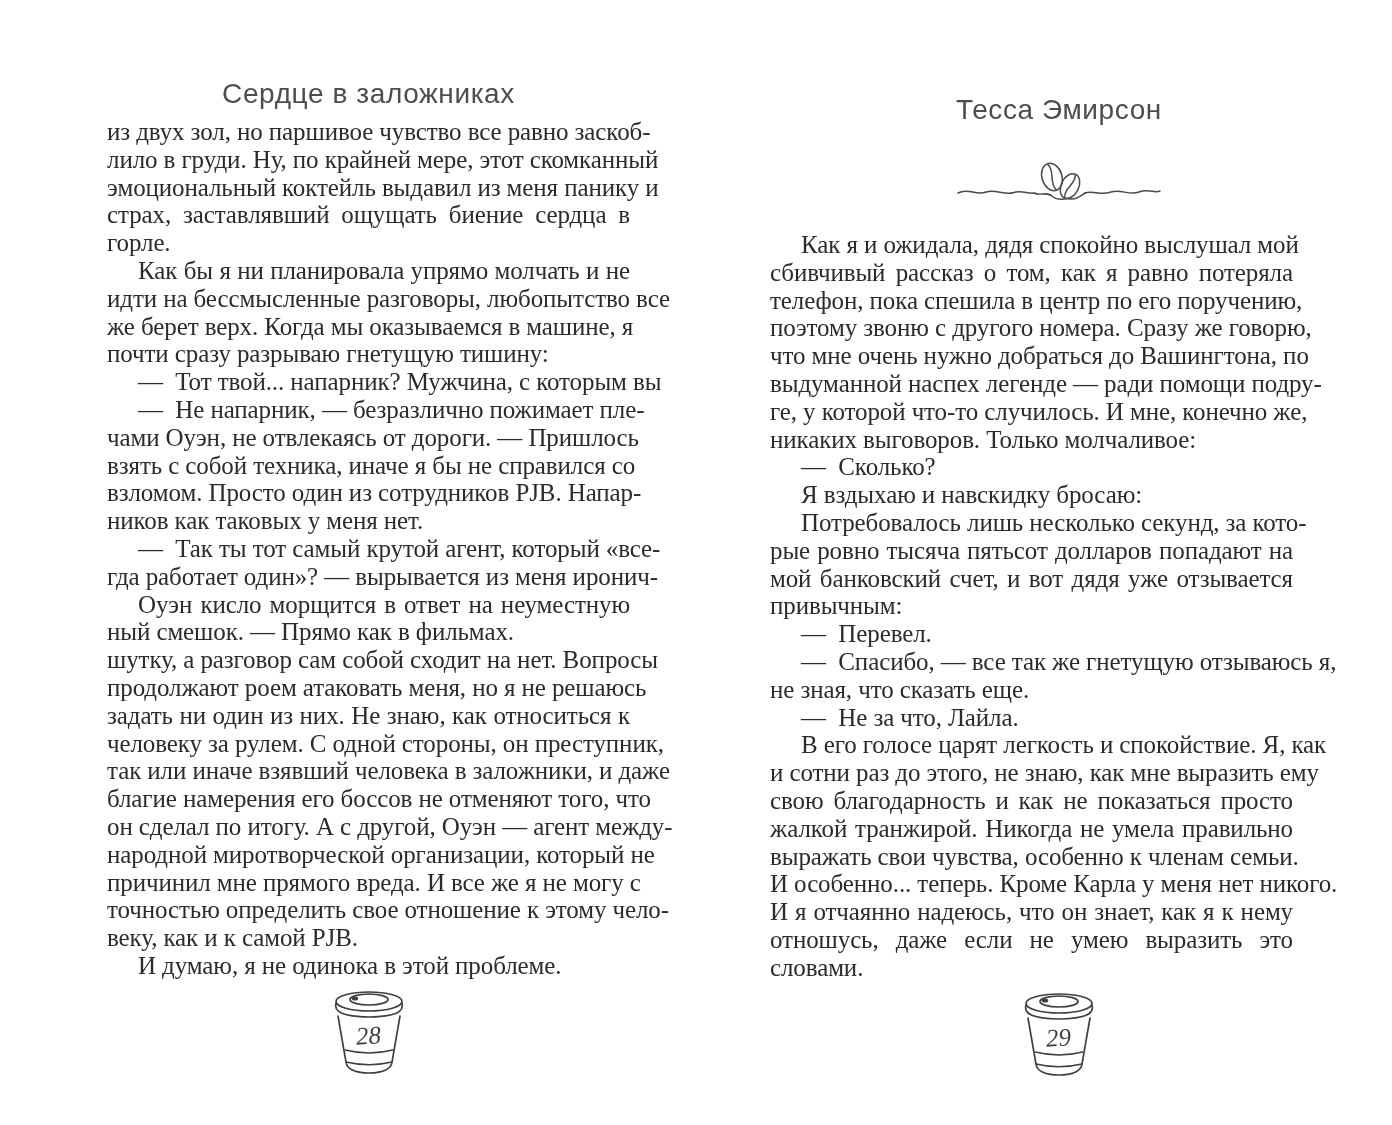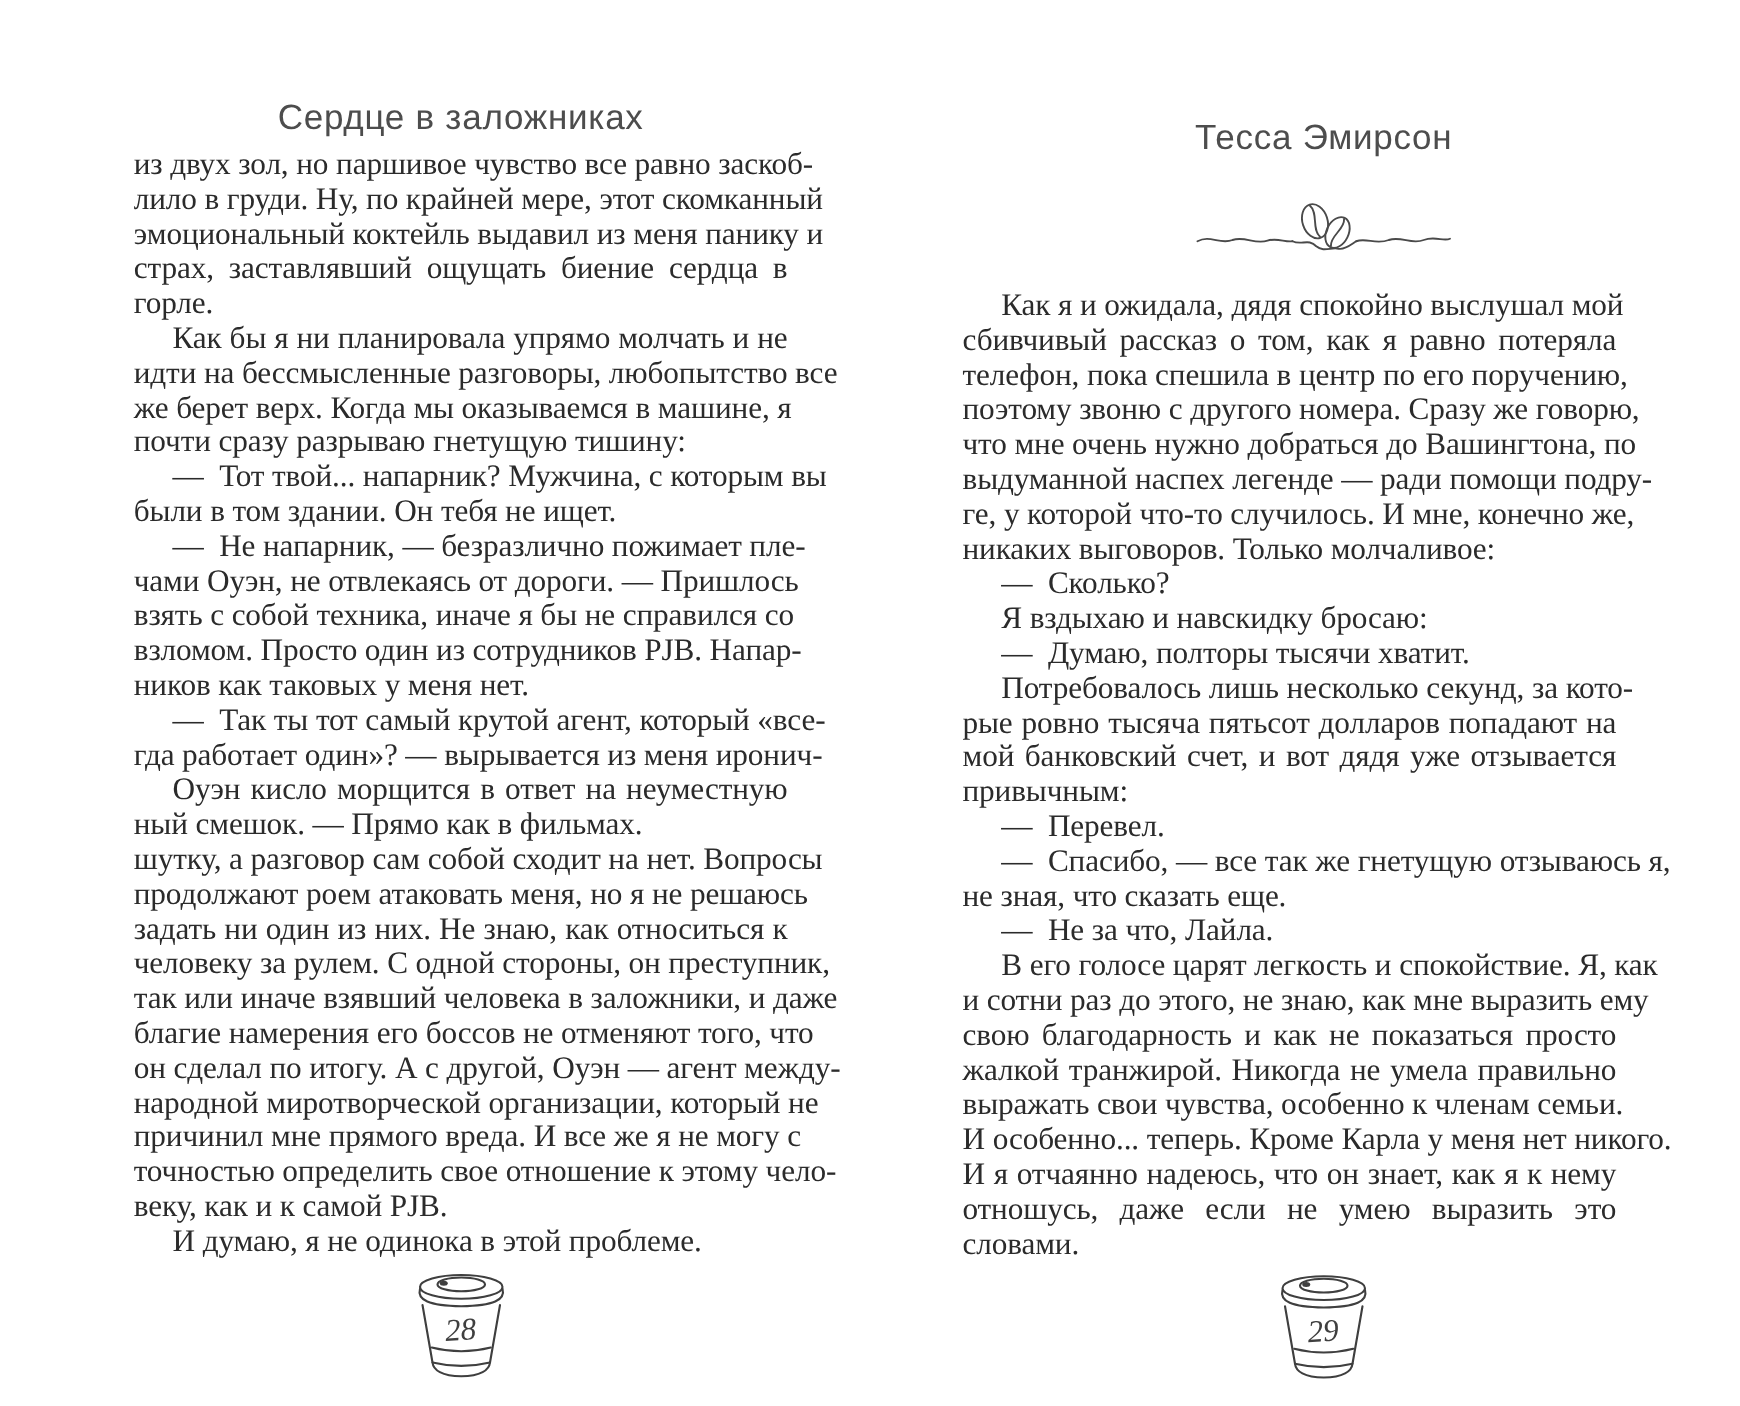--- a/index.html
+++ b/index.html
@@ -78,21 +78,20 @@
     <div class="body">
         <div class="line">из двух зол, но паршивое чувство все равно заскоб-</div>
         <div class="line">лило в груди. Ну, по крайней мере, этот скомканный</div>
         <div class="line">эмоциональный коктейль выдавил из меня панику и</div>
         <div class="line plast">страх, заставлявший ощущать биение сердца в горле.</div>
         <div class="line first">Как бы я ни планировала упрямо молчать и не</div>
         <div class="line">идти на бессмысленные разговоры, любопытство все</div>
         <div class="line">же берет верх. Когда мы оказываемся в машине, я</div>
         <div class="line plast">почти сразу разрываю гнетущую тишину:</div>
         <div class="line first">— Тот твой... напарник? Мужчина, с которым вы</div>
-        <div class="line plast">были в том здании. Он тебя не ищет.</div>
         <div class="line first">— Не напарник, — безразлично пожимает пле-</div>
         <div class="line">чами Оуэн, не отвлекаясь от дороги. — Пришлось</div>
         <div class="line">взять с собой техника, иначе я бы не справился со</div>
         <div class="line">взломом. Просто один из сотрудников PJB. Напар-</div>
         <div class="line plast">ников как таковых у меня нет.</div>
         <div class="line first">— Так ты тот самый крутой агент, который «все-</div>
         <div class="line">гда работает один»? — вырывается из меня иронич-</div>
         <div class="line first">Оуэн кисло морщится в ответ на неуместную</div>
         <div class="line plast">ный смешок. — Прямо как в фильмах.</div>
         <div class="line">шутку, а разговор сам собой сходит на нет. Вопросы</div>
@@ -150,21 +149,20 @@
         <div class="line first">Как я и ожидала, дядя спокойно выслушал мой</div>
         <div class="line">сбивчивый рассказ о том, как я равно потеряла</div>
         <div class="line">телефон, пока спешила в центр по его поручению,</div>
         <div class="line">поэтому звоню с другого номера. Сразу же говорю,</div>
         <div class="line">что мне очень нужно добраться до Вашингтона, по</div>
         <div class="line">выдуманной наспех легенде — ради помощи подру-</div>
         <div class="line">ге, у которой что-то случилось. И мне, конечно же,</div>
         <div class="line plast">никаких выговоров. Только молчаливое:</div>
         <div class="line first plast">— Сколько?</div>
         <div class="line first plast">Я вздыхаю и навскидку бросаю:</div>
-        <div class="line first plast">— Думаю, полторы тысячи хватит.</div>
         <div class="line first">Потребовалось лишь несколько секунд, за кото-</div>
         <div class="line">рые ровно тысяча пятьсот долларов попадают на</div>
         <div class="line">мой банковский счет, и вот дядя уже отзывается</div>
         <div class="line plast">привычным:</div>
         <div class="line first plast">— Перевел.</div>
         <div class="line first">— Спасибо, — все так же гнетущую отзываюсь я,</div>
         <div class="line plast">не зная, что сказать еще.</div>
         <div class="line first plast">— Не за что, Лайла.</div>
         <div class="line first">В его голосе царят легкость и спокойствие. Я, как</div>
         <div class="line">и сотни раз до этого, не знаю, как мне выразить ему</div>

